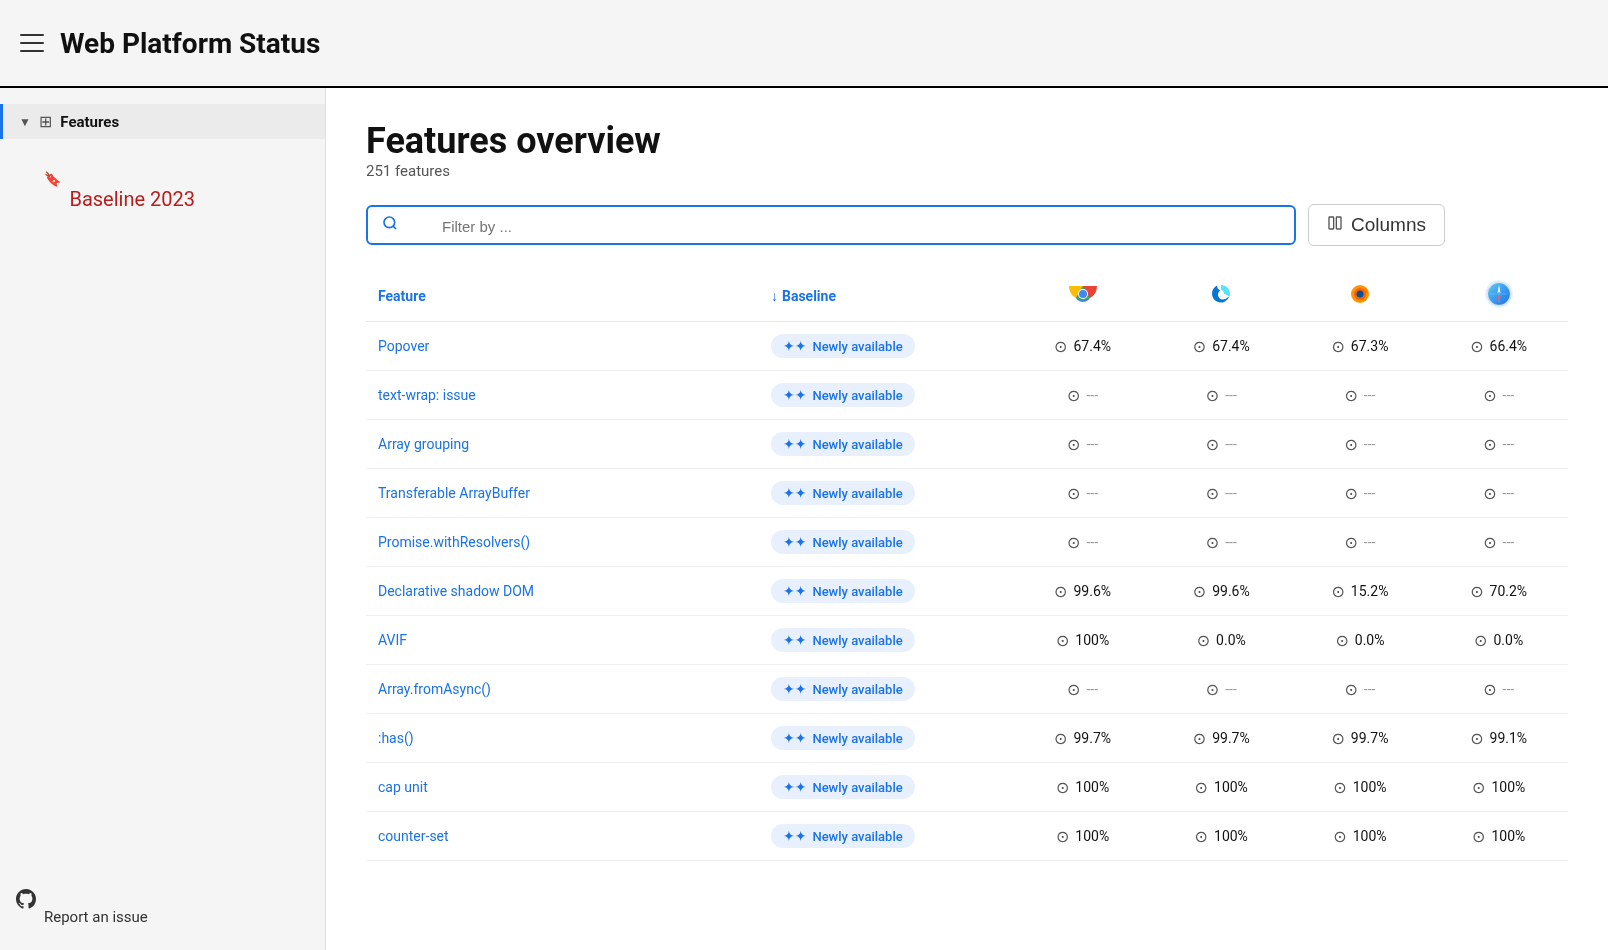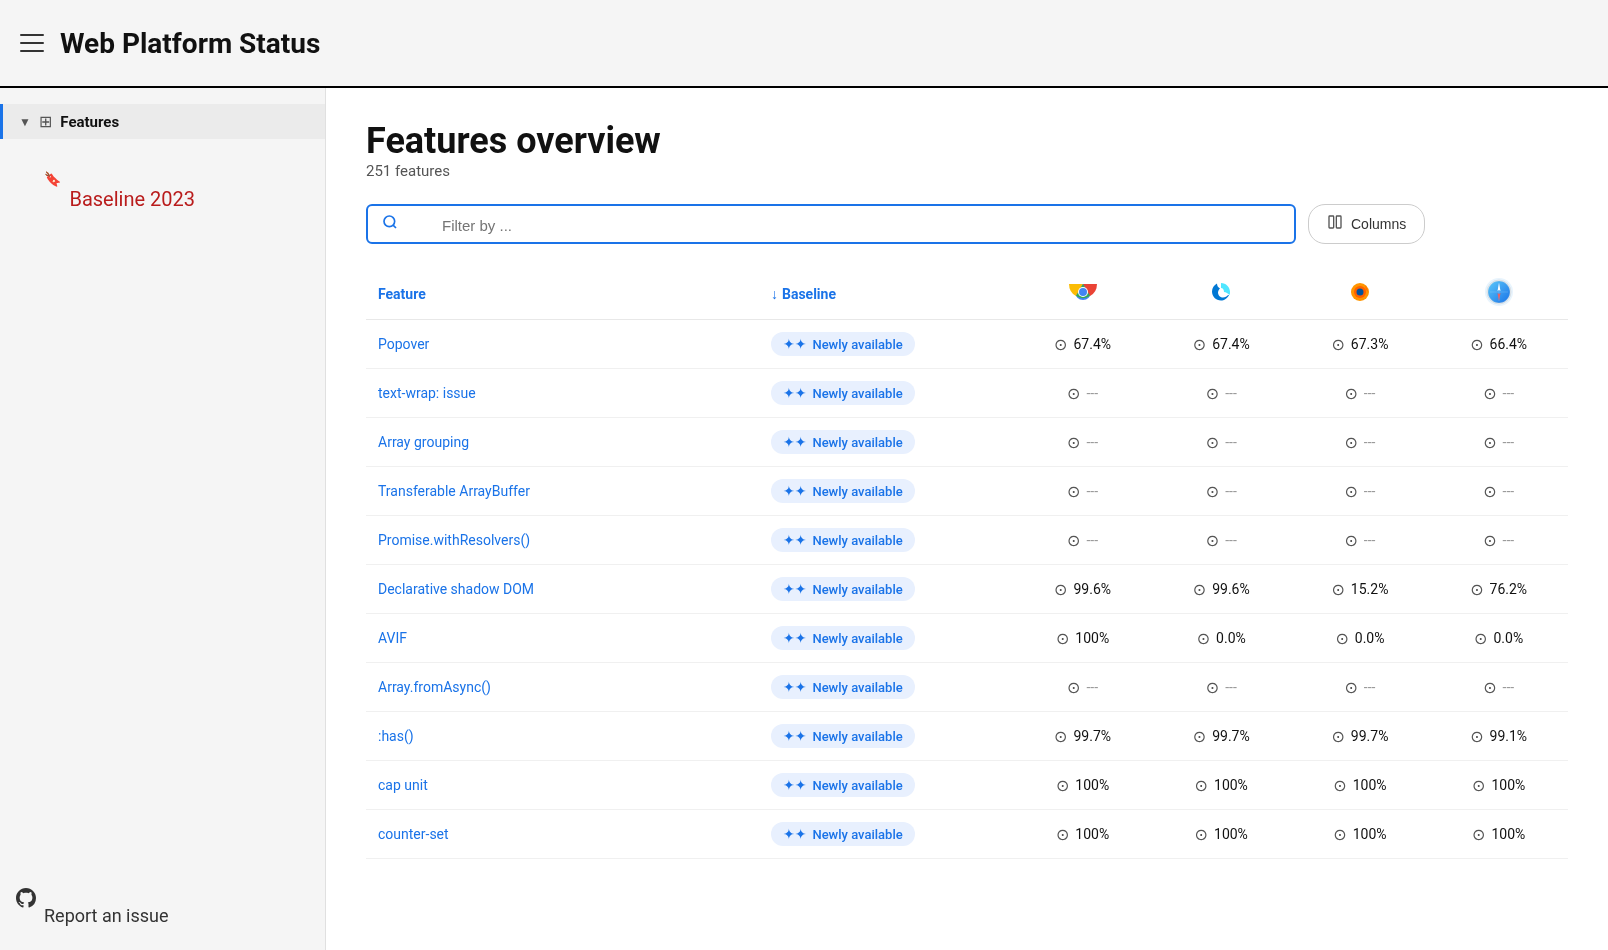--- a/index.html
+++ b/index.html
@@ -63,21 +63,21 @@
       font-size: 20px; color: #b91c1c; margin-top: 40px;
     }
     .sidebar-report-item {
       display: flex; align-items: center; gap: 8px;
       padding: 8px 16px; cursor: pointer; margin-top: auto;
     }
     .sidebar-github-icon {
       font-size: 18px; color: #333;
     }
     .sidebar-report-label {
-      font-size: 18px; color: #333; margin-top: 32px;
+      font-size: 15px; color: #333; margin-top: 32px;
     }
 
     
     .content-area {
       flex: 1; background: #fff; overflow-y: auto; padding: 32px 40px;
     }
     .page-title {
       font-size: 36px; font-weight: 700; color: #111; margin-bottom: 0;
     }
     .feature-count {
@@ -95,23 +95,23 @@
       padding: 8px 14px; background: #fff; gap: 34px;
     }
     .filter-search-icon {
       color: #1a73e8; font-size: 16px; margin-right: 10px;
     }
     .filter-input {
       border: none; outline: none; font-size: 15px; color: #555; width: 100%; background: transparent;
     }
     .columns-button {
       display: flex; align-items: center; gap: 8px;
-      border: 1px solid #ccc; border-radius: 17px;
+      border: 1px solid #ccc; border-radius: 6px;
       padding: 9px 18px; background: #fff; cursor: pointer;
-      font-size: 14px; color: #333; white-space: nowrap;
+      font-size: 19px; color: #333; white-space: nowrap;
     }
     .columns-icon {
       font-size: 16px; color: #555;
     }
 
     
     .features-table {
       width: 100%; border-collapse: collapse;
     }
     .features-table th {
@@ -474,21 +474,21 @@
     </td>
     <td>
       <div class="browser-cell">
         <span class="check-icon">⊙</span>
         <span class="browser-pct">15.2%</span>
       </div>
     </td>
     <td>
       <div class="browser-cell">
         <span class="check-icon">⊙</span>
-        <span class="browser-pct">76.2%</span>
+        <span class="browser-pct">70.2%</span>
       </div>
     </td>
   </tr>
           <tr>
     <td>
       <a class="feature-link" href="#">AVIF</a>
     </td>
     <td>
       <span class="baseline-badge">
         <span class="baseline-badge-icon">✦✦</span>

